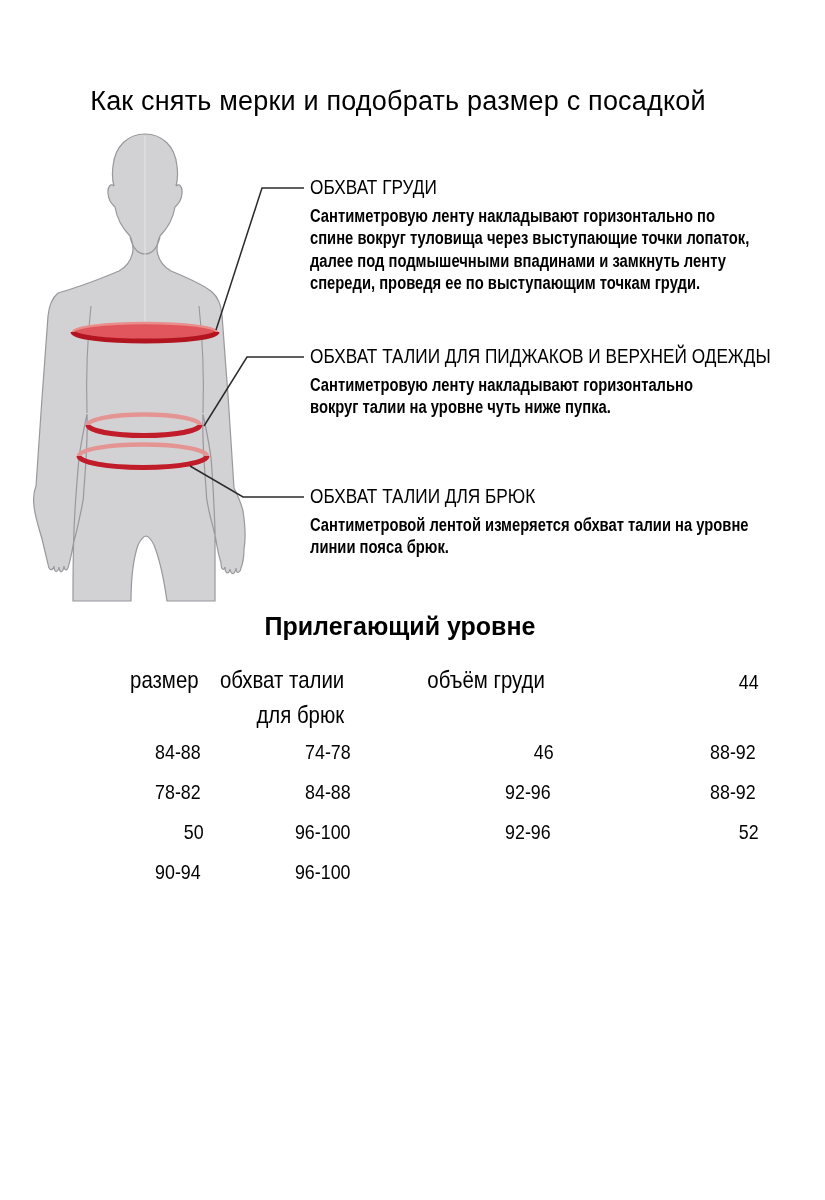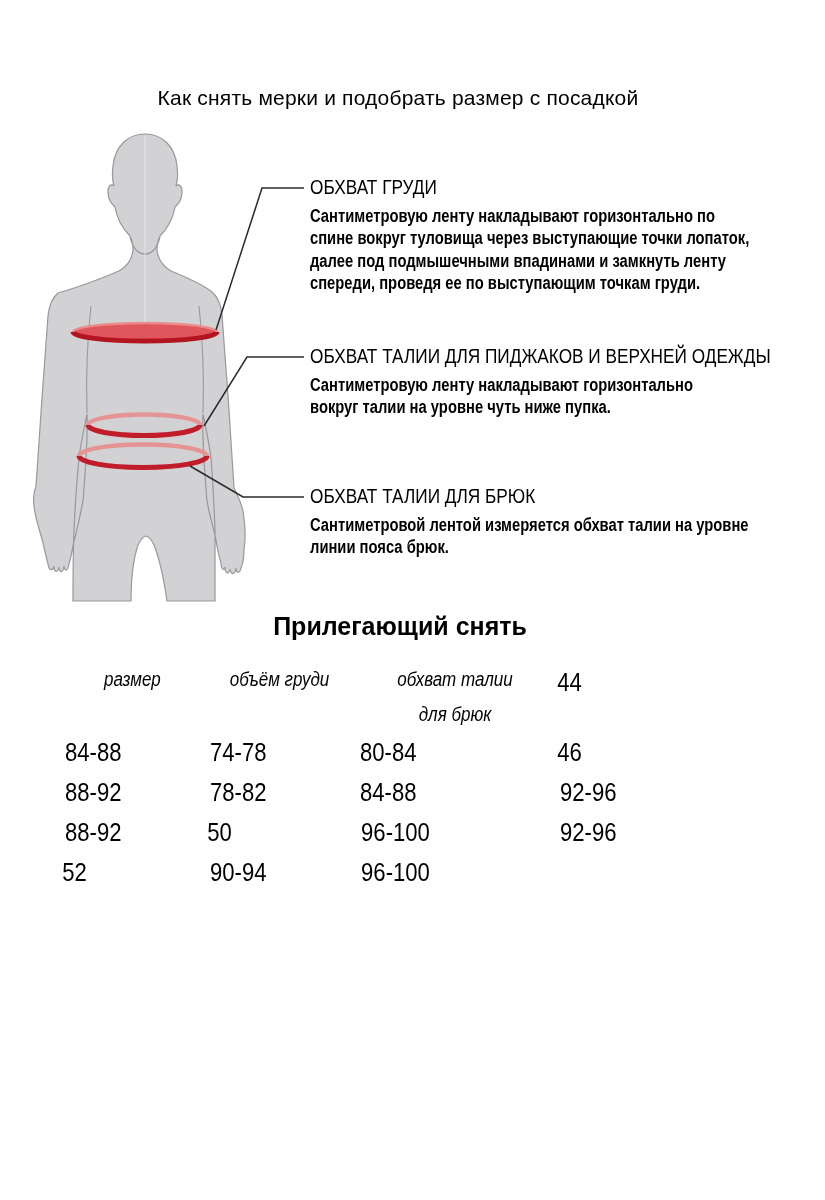--- a/index.html
+++ b/index.html
@@ -9,21 +9,21 @@
     overflow: hidden;
     font-family: "Liberation Sans", "DejaVu Sans", sans-serif;
     color: var(--text, #000);
   }
   .page { position: relative; width: 825px; height: 1200px; }
 
   svg.figure { position: absolute; left: 0; top: 0; }
 
   .title {
     position: absolute; left: 0; top: 86px; width: 796px;
-    text-align: center; font-size: 21px; font-weight: 400;
+    text-align: center; font-size: 27px; font-weight: 400;
     letter-spacing: 0.2px; white-space: nowrap;
   }
 
   .measure { position: absolute; left: 310px; width: 620px; }
   .m-head {
     font-size: 20.5px; font-weight: 400; line-height: 20px;
     display: inline-block; white-space: nowrap;
     transform: scaleX(0.84); transform-origin: 0 50%;
   }
   .m-body {
@@ -34,26 +34,26 @@
 
   .tbl-title {
     position: absolute; left: 0; top: 612px; width: 800px;
     text-align: center; font-size: 25px; font-weight: 700; white-space: nowrap;
   }
   .tbl {
     position: absolute; left: 60px; top: 662px; width: 700px;
     display: grid; grid-template-columns: 145px 150px 200px 205px;
   }
   .hc {
-    height: 70px; text-align: center; font-size: 20px; font-weight: 400; font-style: italic;
+    height: 70px; text-align: right; font-size: 24px; font-weight: 400;
   }
   .hc .cx { line-height: 35px; white-space: pre-line; }
   .dc {
-    height: 40px; line-height: 40px; text-align: left;
-    font-size: 26px; font-weight: 400;
+    height: 40px; line-height: 40px; text-align: right;
+    font-size: 21px; font-weight: 400;
   }
   .cx { display: inline-block; transform: scaleX(0.85); transform-origin: 50% 0; }
 </style>
 </head>
 <body>
 
 <div class="page">
 
   <svg class="figure" width="825" height="1200" viewBox="0 0 825 1200">
 
@@ -156,32 +156,31 @@
     <div class="m-body">Сантиметровую  ленту накладывают горизонтально
 вокруг талии на уровне чуть ниже пупка.</div>
   </div>
 
   <div class="measure" style="top:486px">
     <div class="m-head">ОБХВАТ ТАЛИИ ДЛЯ БРЮК</div>
     <div class="m-body">Сантиметровой лентой измеряется обхват талии на уровне
 линии пояса брюк.</div>
   </div>
 
-  <div class="tbl-title">Прилегающий снять</div>
+  <div class="tbl-title">Прилегающий уровне</div>
 
   <div class="tbl">
     <div class="hc"><span class="cx">размер</span></div>
-    <div class="hc"><span class="cx">объём груди</span></div>
     <div class="hc"><span class="cx">обхват талии
 для брюк</span></div>
+    <div class="hc"><span class="cx">объём груди</span></div>
 
     <div class="dc"><span class="cx">44</span></div>
     <div class="dc"><span class="cx">84-88</span></div>
     <div class="dc"><span class="cx">74-78</span></div>
-    <div class="dc"><span class="cx">80-84</span></div>
 
     <div class="dc"><span class="cx">46</span></div>
     <div class="dc"><span class="cx">88-92</span></div>
     <div class="dc"><span class="cx">78-82</span></div>
     <div class="dc"><span class="cx">84-88</span></div>
 
     <div class="dc"><span class="cx">92-96</span></div>
     <div class="dc"><span class="cx">88-92</span></div>
 
     <div class="dc"><span class="cx">50</span></div>

